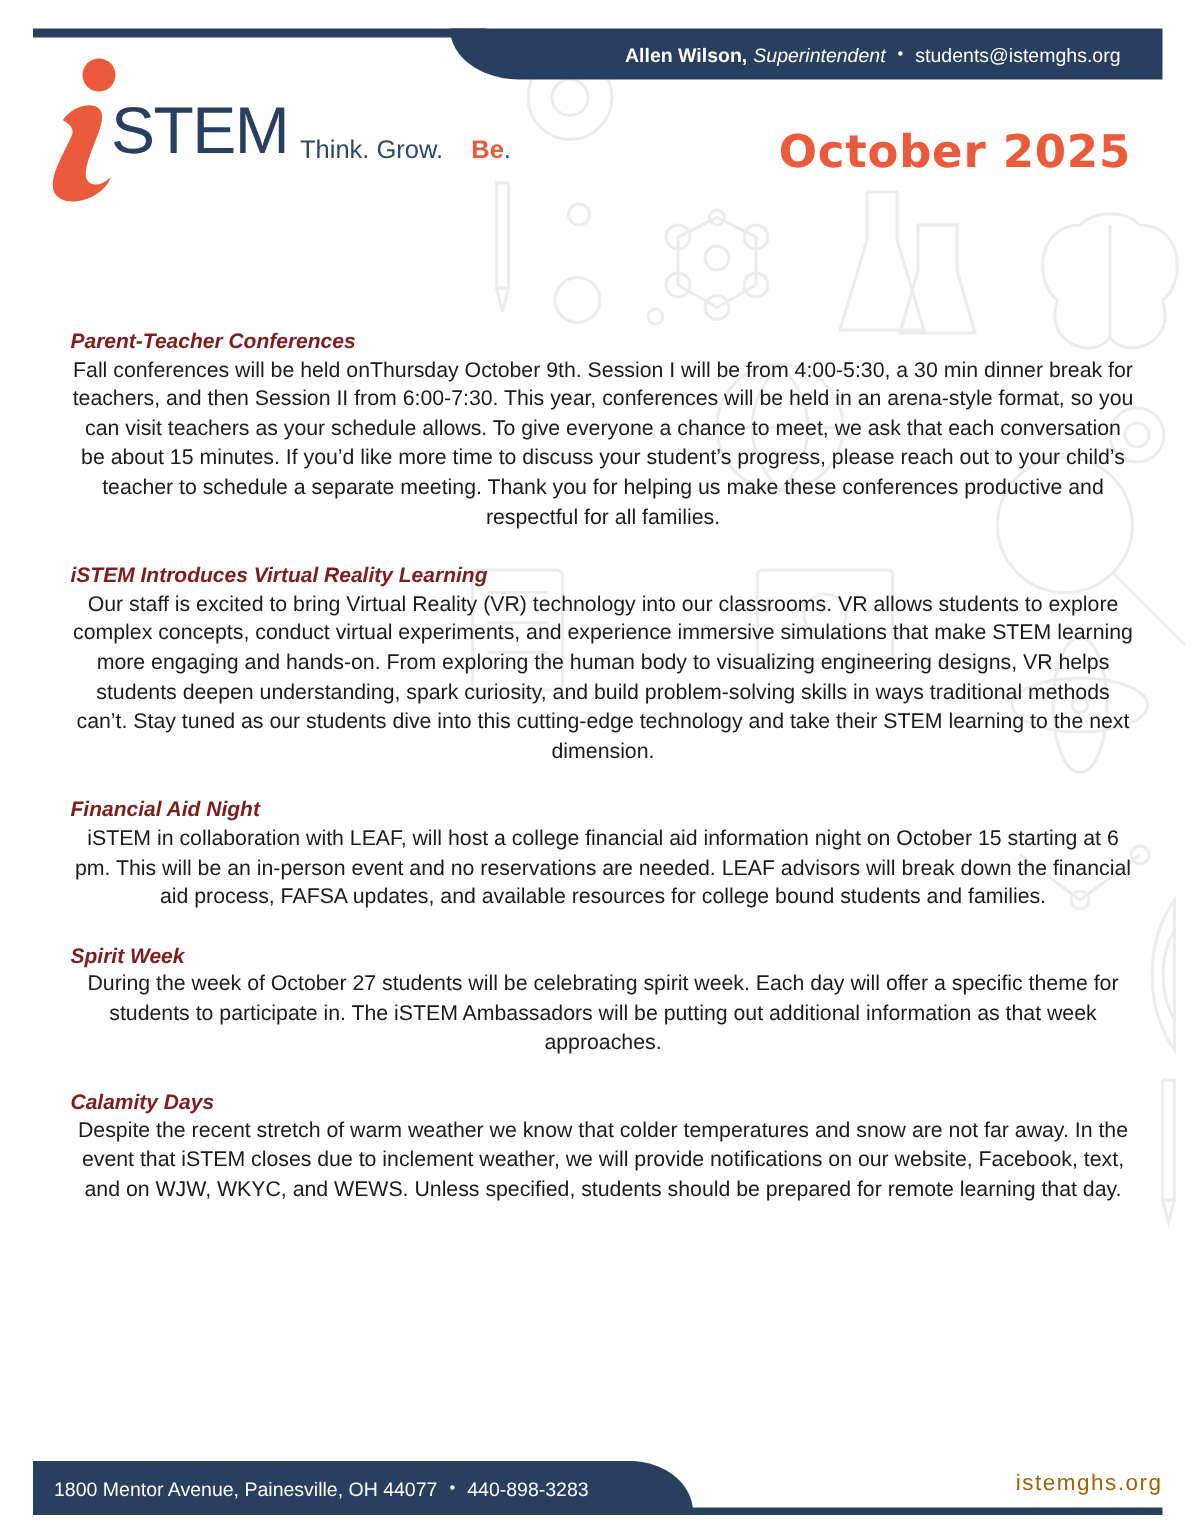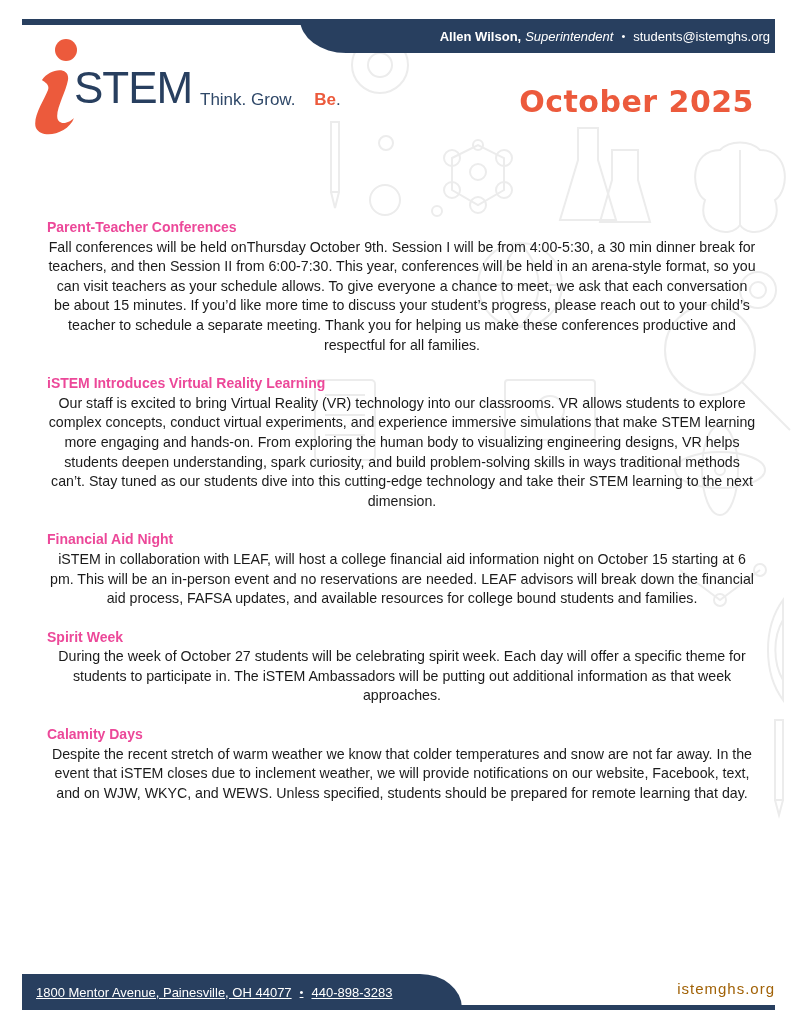--- a/index.html
+++ b/index.html
@@ -11,21 +11,21 @@
   }
   .bg-art { position: absolute; left: 0; top: 0; width: 796px; height: 1024px; z-index: 0; pointer-events: none; }
   .bg-art * { fill: none; stroke: #ececec; stroke-width: 2; }
 
   
   .top-rule { position: absolute; left: 22px; top: 19px; width: 302px; height: 6px; background: #283f5f; z-index: 1; }
   .top-bar {
     position: absolute; left: 300px; top: 19px; width: 475px; height: 34px;
     background: #283f5f; border-bottom-left-radius: 46px 34px; z-index: 1;
     color: #ffffff; font-size: 13px; display: flex; align-items: center; justify-content: flex-end;
-    padding-right: 5px; box-sizing: border-box;
+    padding-right: 28px; box-sizing: border-box;
   }
   .top-bar .name { font-weight: bold; }
   .top-bar .role { font-style: italic; margin-left: 4px; }
   .top-bar .sep { margin: 0 8px; font-size: 11px; }
 
   .logo { position: absolute; left: 28px; top: 38px; width: 320px; height: 100px; z-index: 1; }
   .logo .i-mark { position: absolute; left: 0; top: 0; width: 56px; height: 100px; }
   .logo .stem {
     position: absolute; left: 46px; top: 28px; font-size: 44px; font-weight: normal; color: #283f5f;
     letter-spacing: -1px; line-height: 1;
@@ -38,28 +38,28 @@
 
   .issue-date {
     position: absolute; right: 42px; top: 84px; font-size: 30px; font-weight: bold; color: #ec5a3c;
     font-family: "DejaVu Sans", sans-serif; z-index: 1; letter-spacing: 0.5px; text-align: center;
   }
 
   
   .content { position: absolute; left: 47px; top: 218px; width: 710px; z-index: 1; }
   .section-title { font-size: 19px; font-weight: bold; color: #2b4262; margin: 0 0 22px 0; }
   .article { margin: 0 0 19px 0; }
-  .article h3 { font-size: 14px; font-weight: bold; margin: 0; line-height: 19.6px; color: #ec4899; }
+  .article h3 { font-size: 14px; font-weight: bold; margin: 0; line-height: 19.6px; color: #7f1d1d; font-style: italic; }
   .article p { font-size: 14.2px; line-height: 19.6px; margin: 0; color: #1b1b1b; text-align: center; }
 
   
   .footer-bar {
     position: absolute; left: 22px; top: 974px; width: 440px; height: 36px;
     background: #283f5f; border-top-right-radius: 42px 34px; z-index: 1;
-    color: #ffffff; font-size: 13px; display: flex; align-items: center; padding-left: 14px; box-sizing: border-box; text-decoration: underline;
+    color: #ffffff; font-size: 13px; display: flex; align-items: center; padding-left: 14px; box-sizing: border-box;
   }
   .footer-bar .sep { margin: 0 8px; font-size: 11px; }
   .footer-rule { position: absolute; left: 440px; top: 1005px; width: 335px; height: 5px; background: #283f5f; z-index: 1; }
   .footer-site {
     position: absolute; right: 21px; top: 980px; color: #a16207; font-size: 15px; letter-spacing: 1px; z-index: 1;
   }
 </style>
 </head>
 <body>
 

